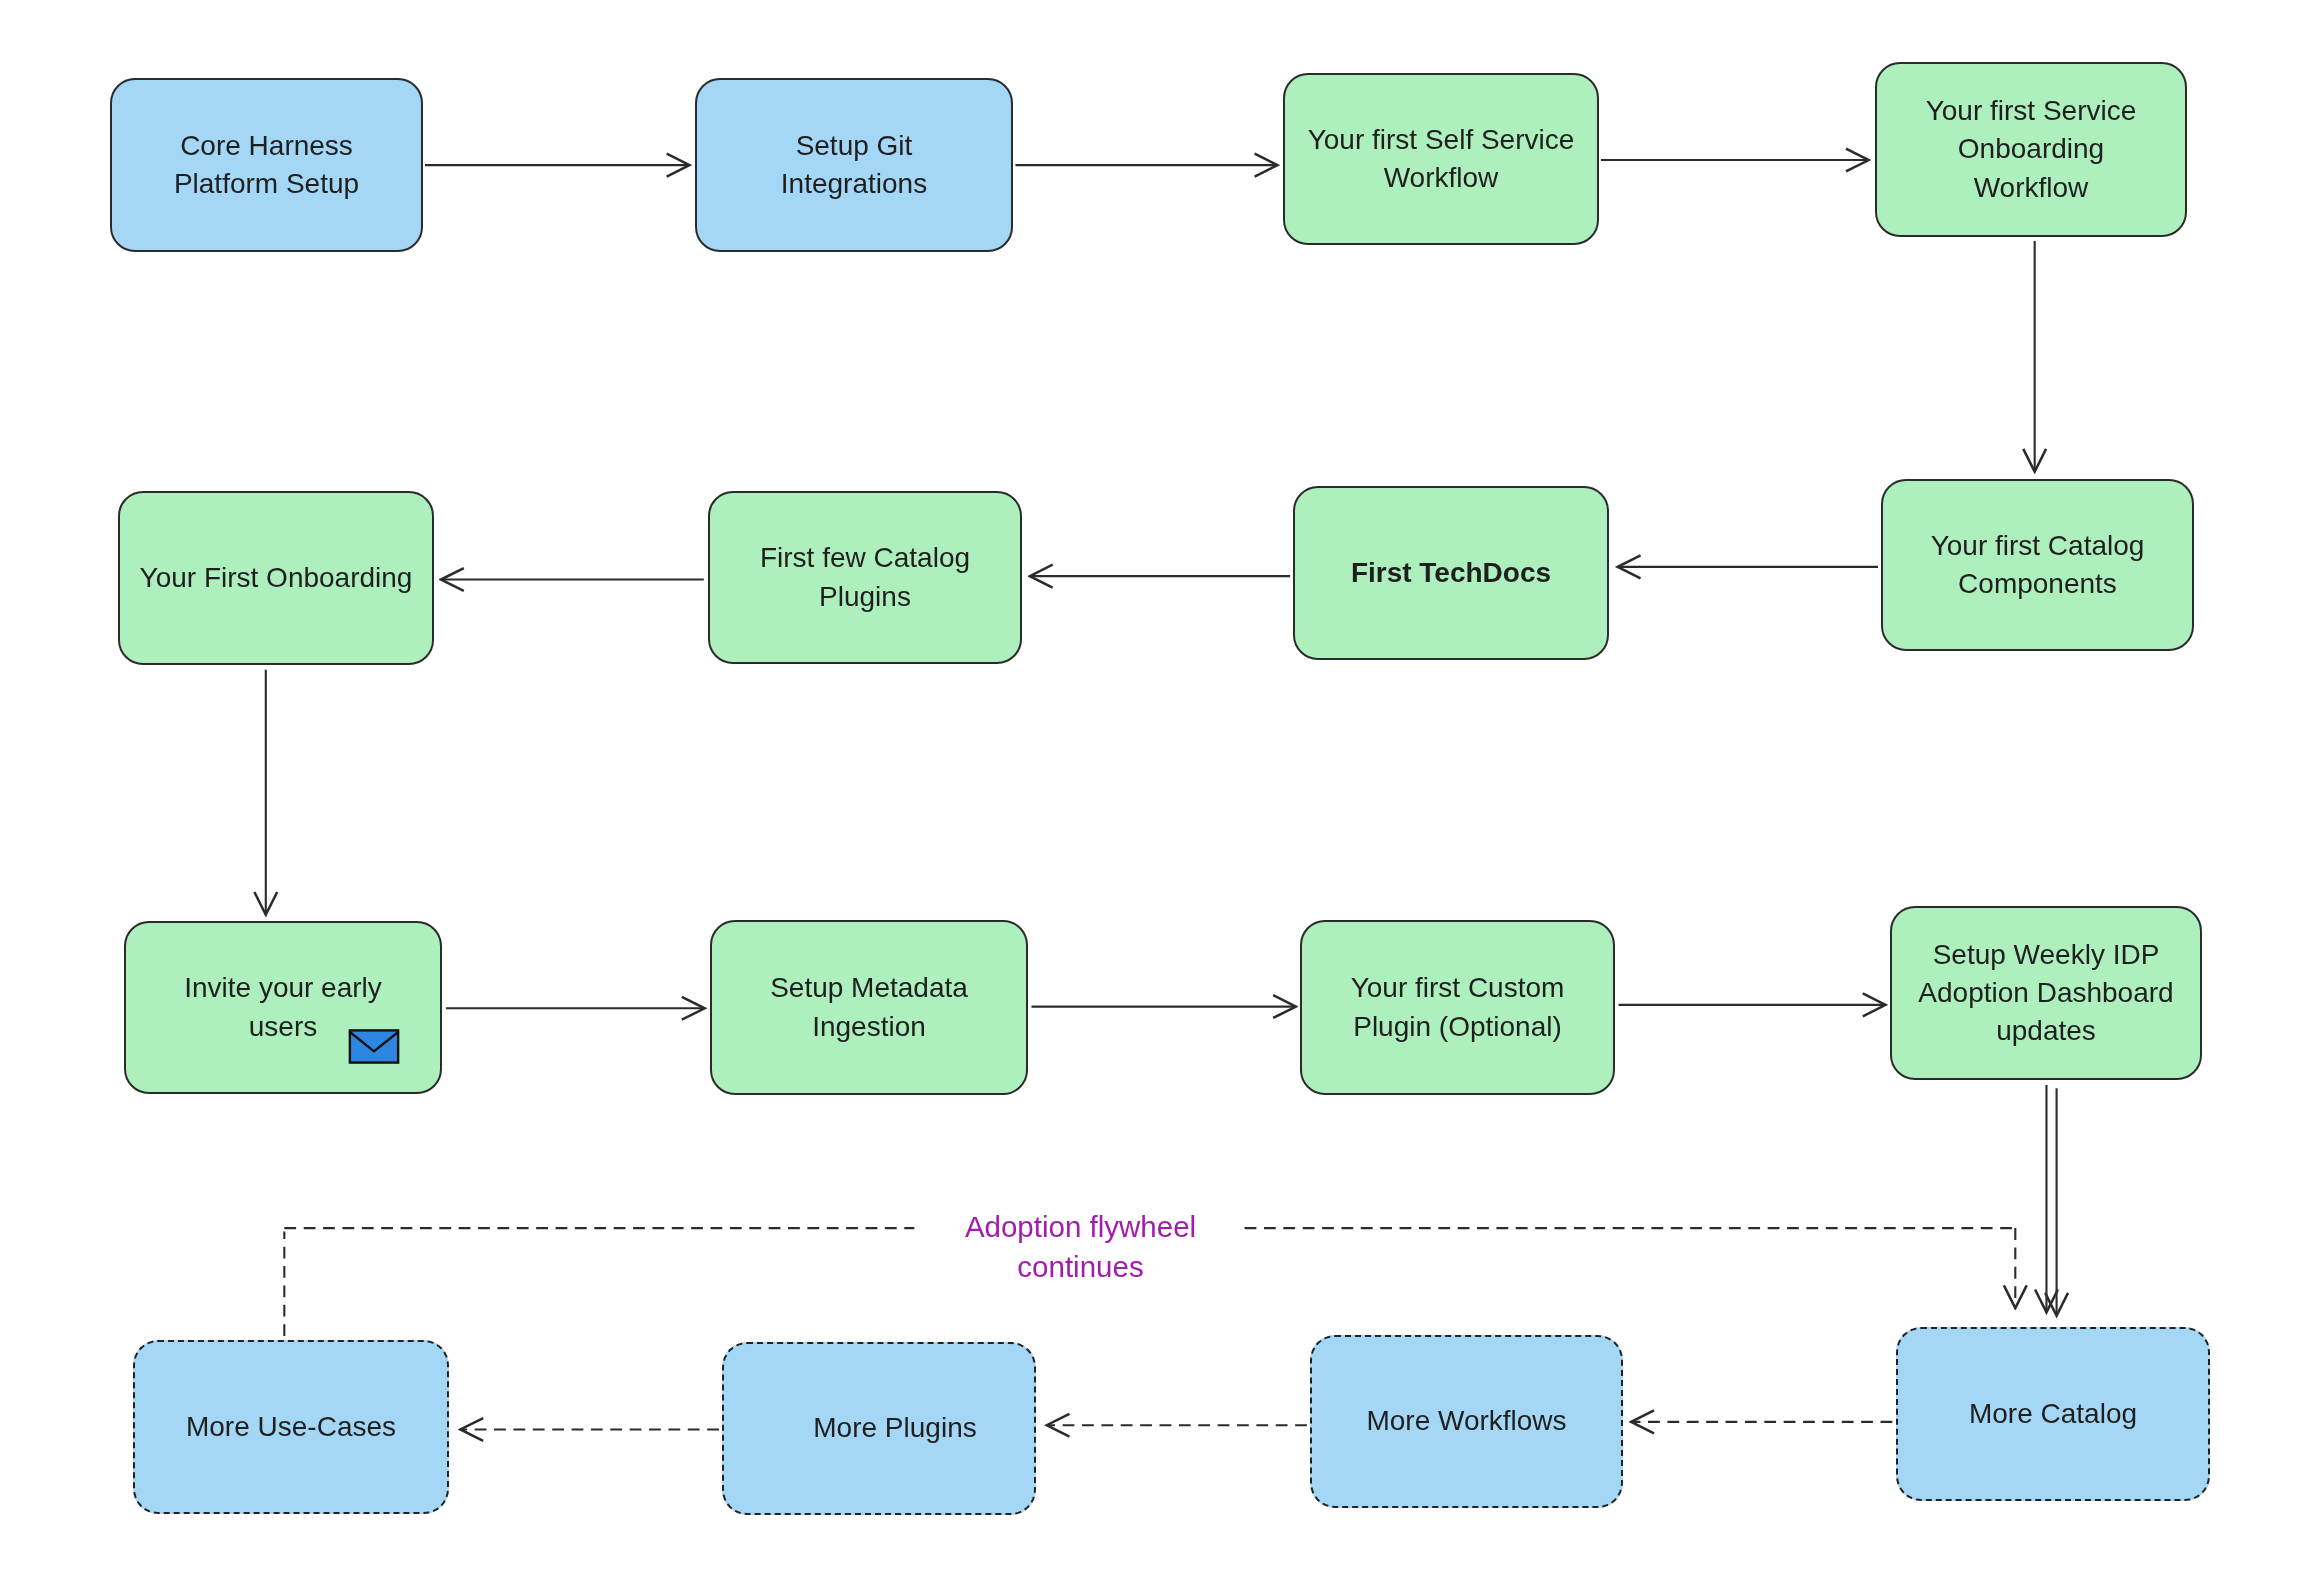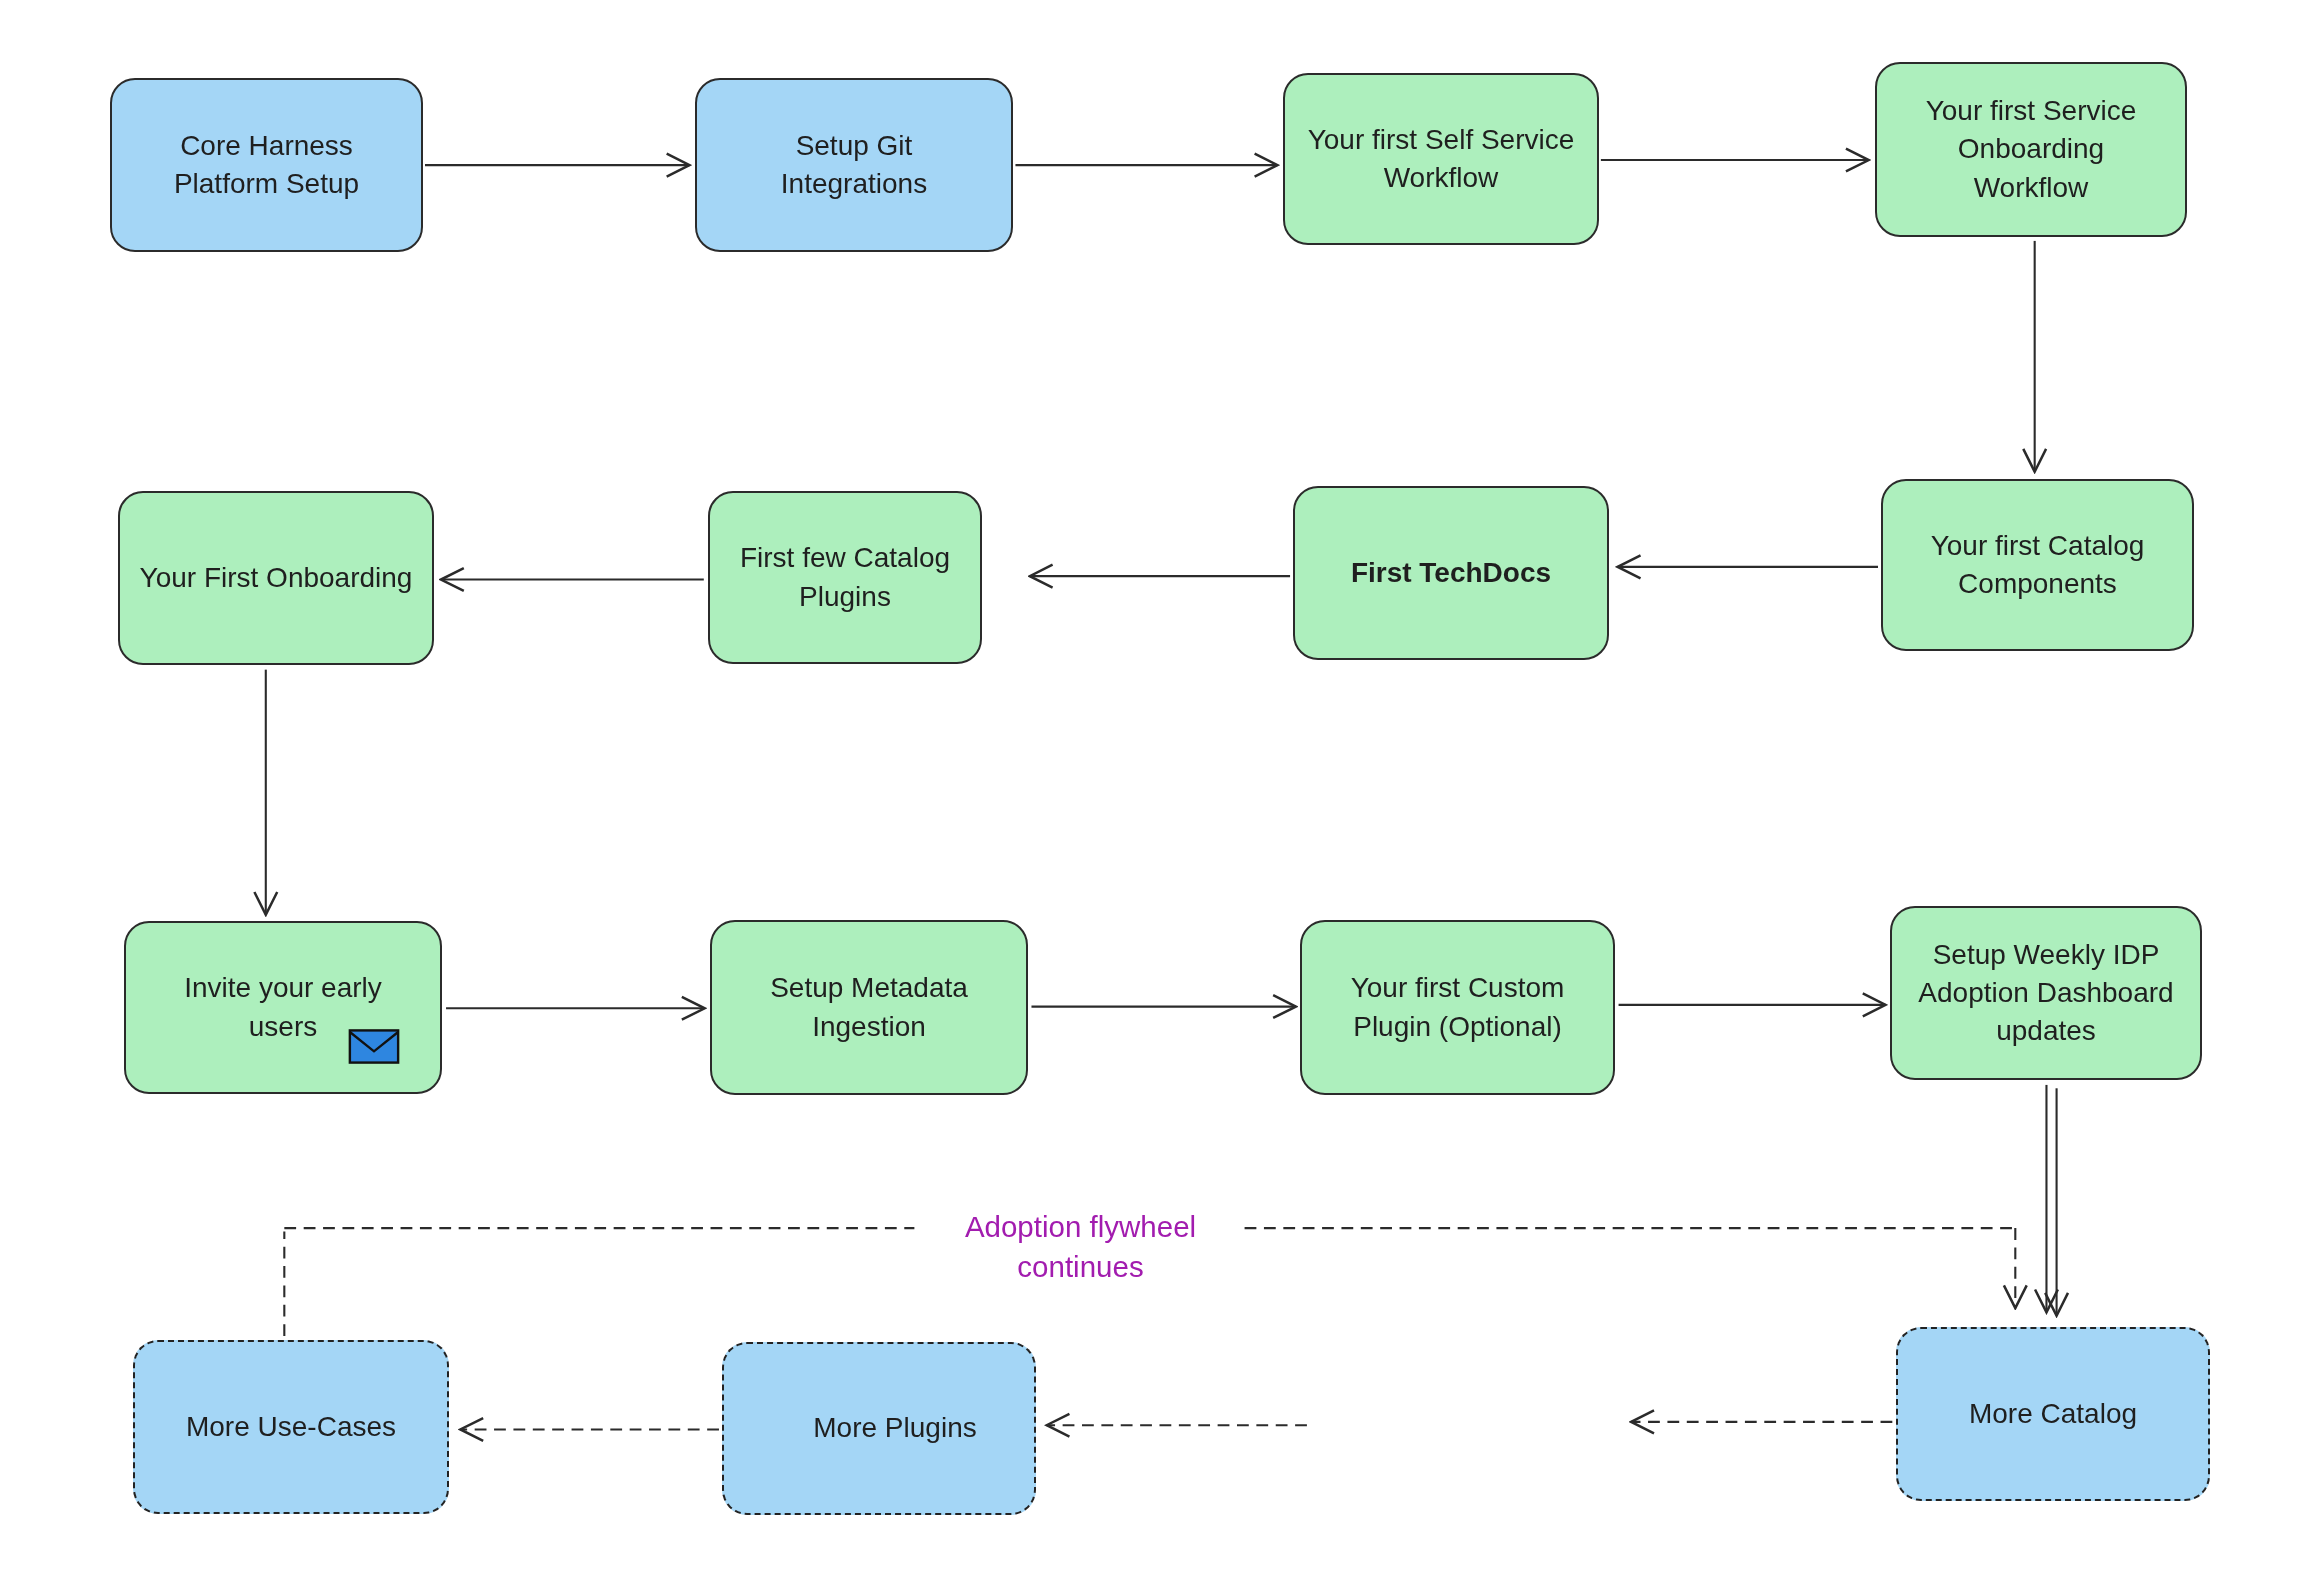--- a/index.html
+++ b/index.html
@@ -97,21 +97,21 @@
   <div class="node green" style="left:1875px;top:62px;width:312px;height:175px;">
     <span class="node-label" style="max-width:236px;">Your first Service Onboarding Workflow</span>
   </div>
 
   <div class="node green" style="left:1881px;top:479px;width:313px;height:172px;">
     <span class="node-label" style="max-width:253px;">Your first Catalog Components</span>
   </div>
   <div class="node green" style="left:1293px;top:486px;width:316px;height:174px;font-weight:bold;">
     <span class="node-label" style="max-width:295px;">First TechDocs</span>
   </div>
-  <div class="node green" style="left:708px;top:491px;width:274px;height:173px;">
+  <div class="node green" style="left:708px;top:491px;width:314px;height:173px;">
     <span class="node-label" style="max-width:253px;">First few Catalog Plugins</span>
   </div>
   <div class="node green" style="left:118px;top:491px;width:316px;height:174px;">
     <span class="node-label" style="max-width:297px;">Your First Onboarding</span>
   </div>
 
   <div class="node green" style="left:124px;top:921px;width:318px;height:173px;">
     <span class="node-label" style="max-width:227px;">Invite your early users</span>
     <svg class="envelope" viewBox="0 0 64 46">
       <rect x="2" y="3" width="60" height="40" fill="#2E86E0" stroke="#111111" stroke-width="3"></rect>
@@ -127,20 +127,23 @@
   <div class="node green" style="left:1890px;top:906px;width:312px;height:174px;">
     <span class="node-label" style="max-width:286px;">Setup Weekly IDP Adoption Dashboard updates</span>
   </div>
 
   <div class="node blue dashed" style="left:133px;top:1340px;width:316px;height:174px;">
     <span class="node-label" style="max-width:295px;">More Use-Cases</span>
   </div>
   <div class="node blue dashed" style="left:722px;top:1342px;width:314px;height:173px;padding-left:32px;">
     <span class="node-label" style="max-width:295px;">More Plugins</span>
   </div>
+  <div class="node blue dashed" style="left:1310px;top:1335px;width:313px;height:173px;">
+    <span class="node-label" style="max-width:295px;">More Workflows</span>
+  </div>
   <div class="node blue dashed" style="left:1896px;top:1327px;width:314px;height:174px;">
     <span class="node-label" style="max-width:295px;">More Catalog</span>
   </div>
 
   <div id="flywheel-label">Adoption flywheel continues</div>
 
 </div>
 
 
 </body></html>

